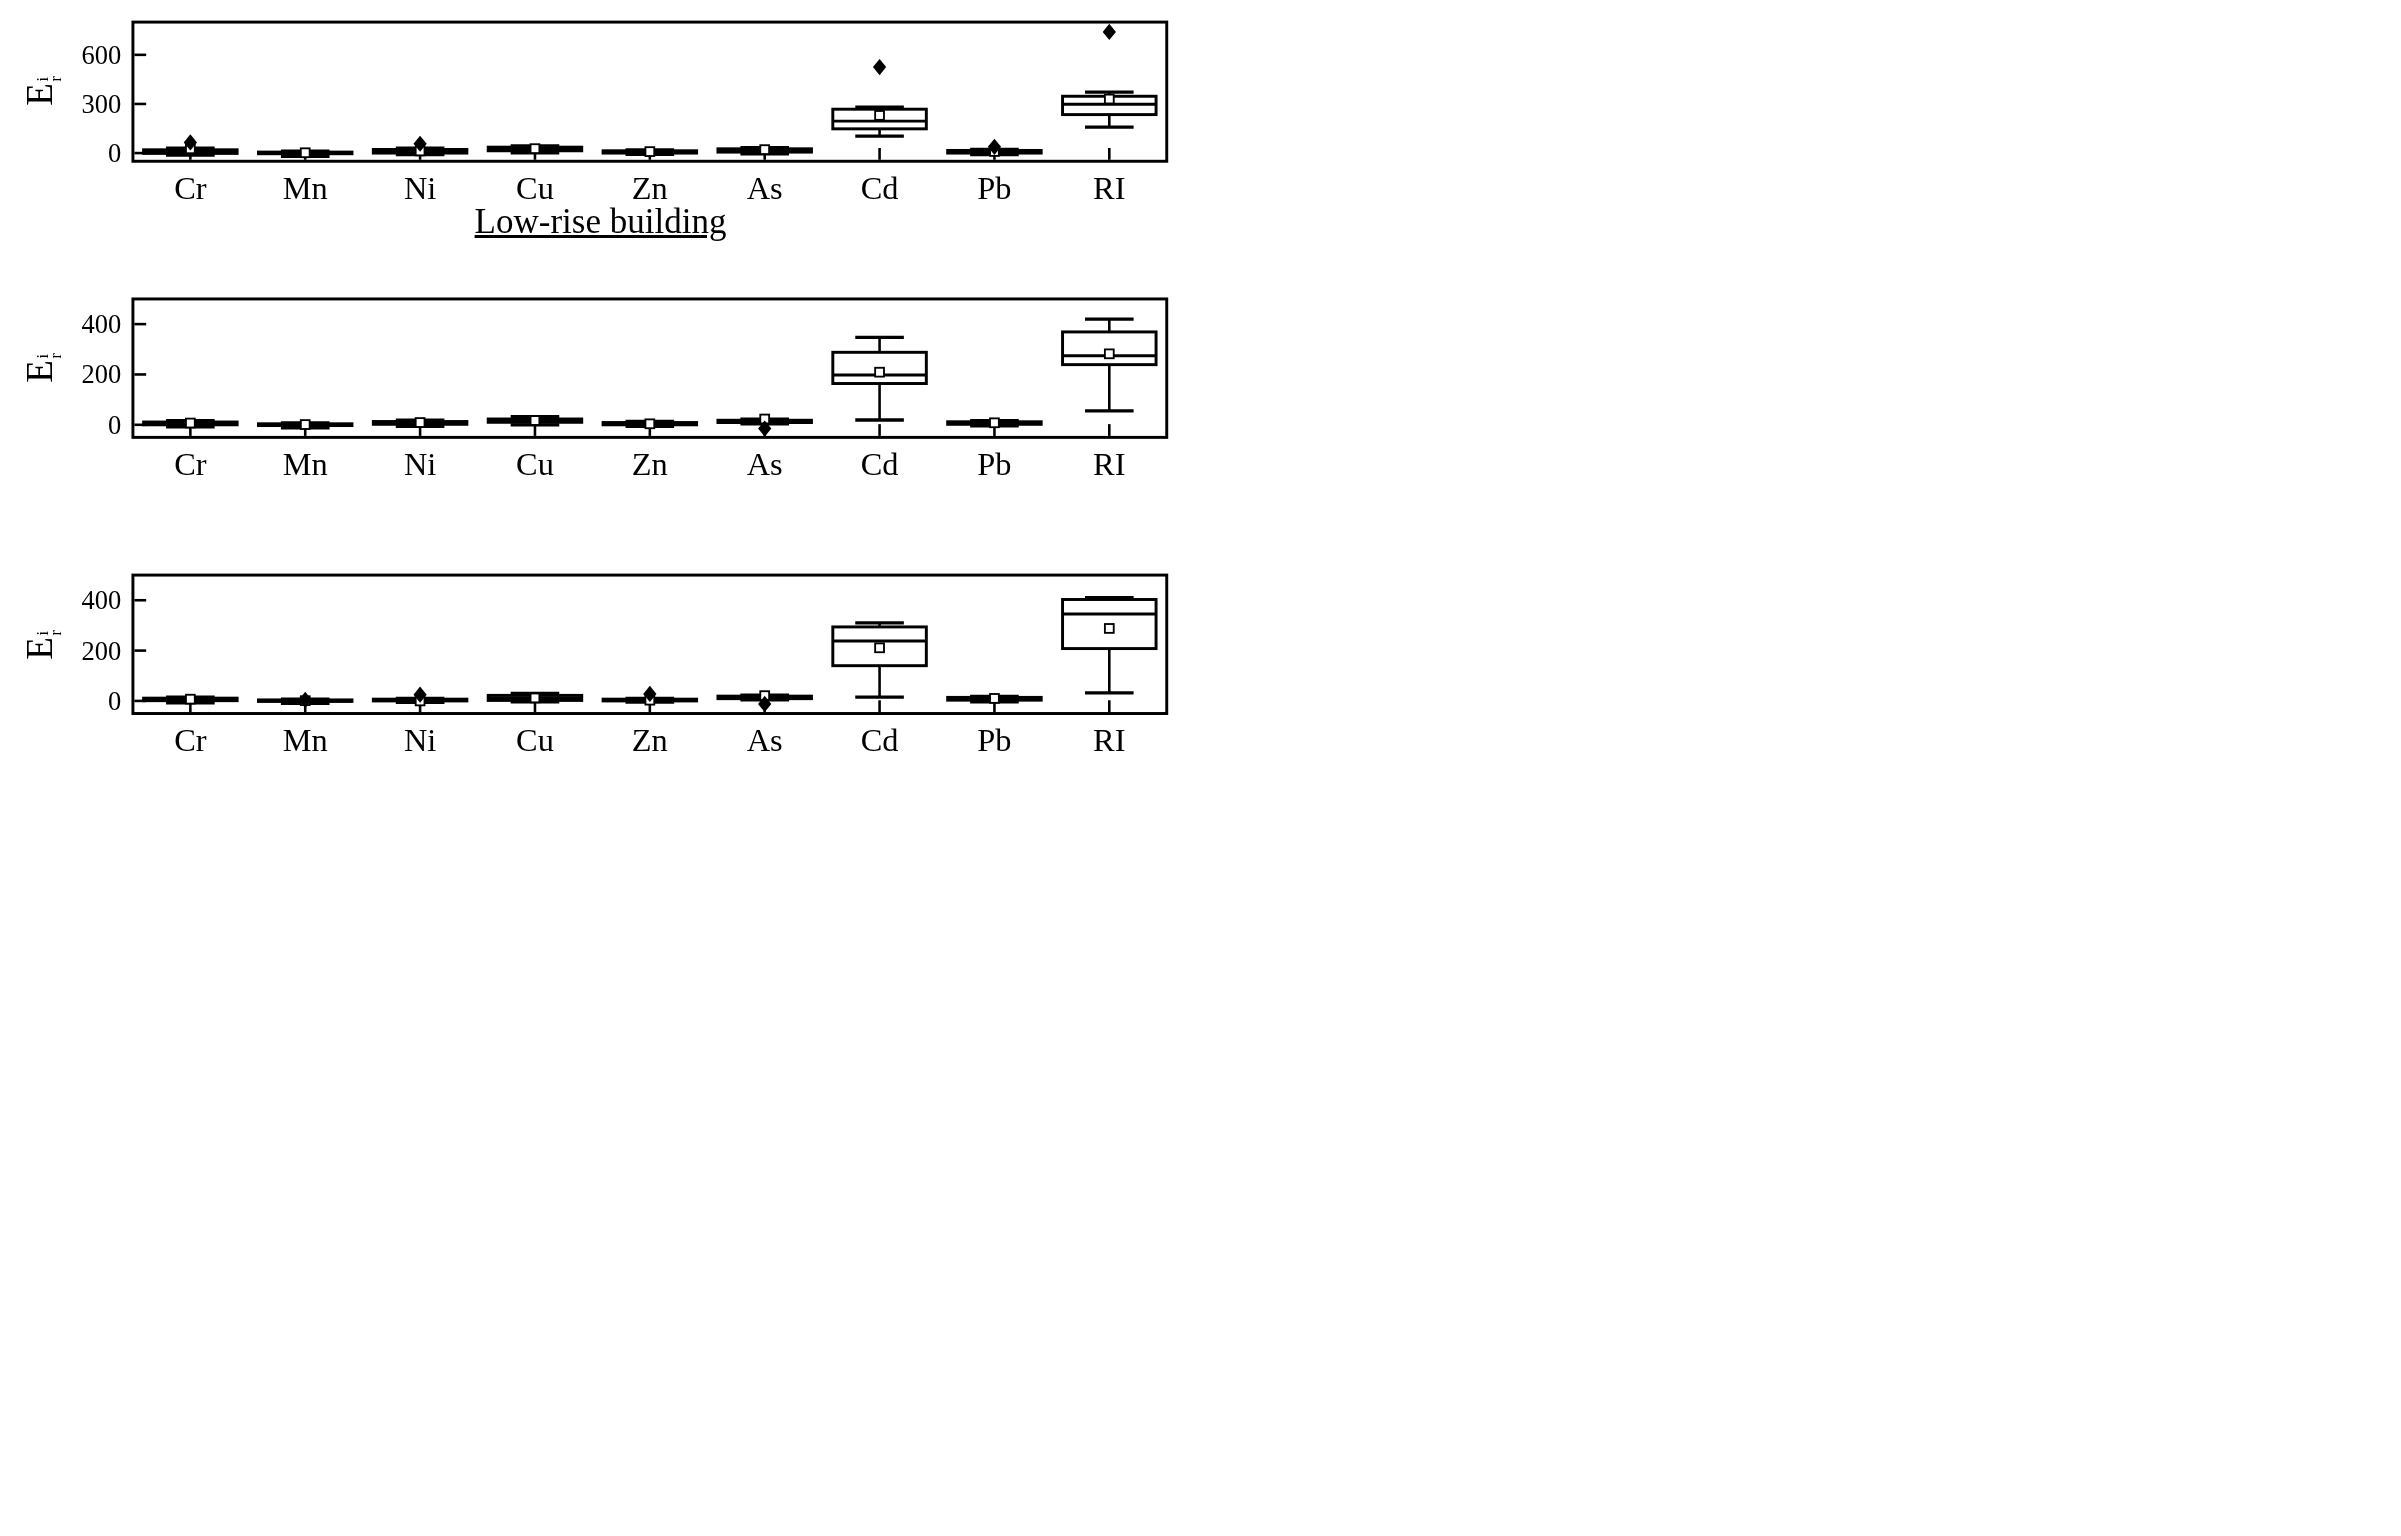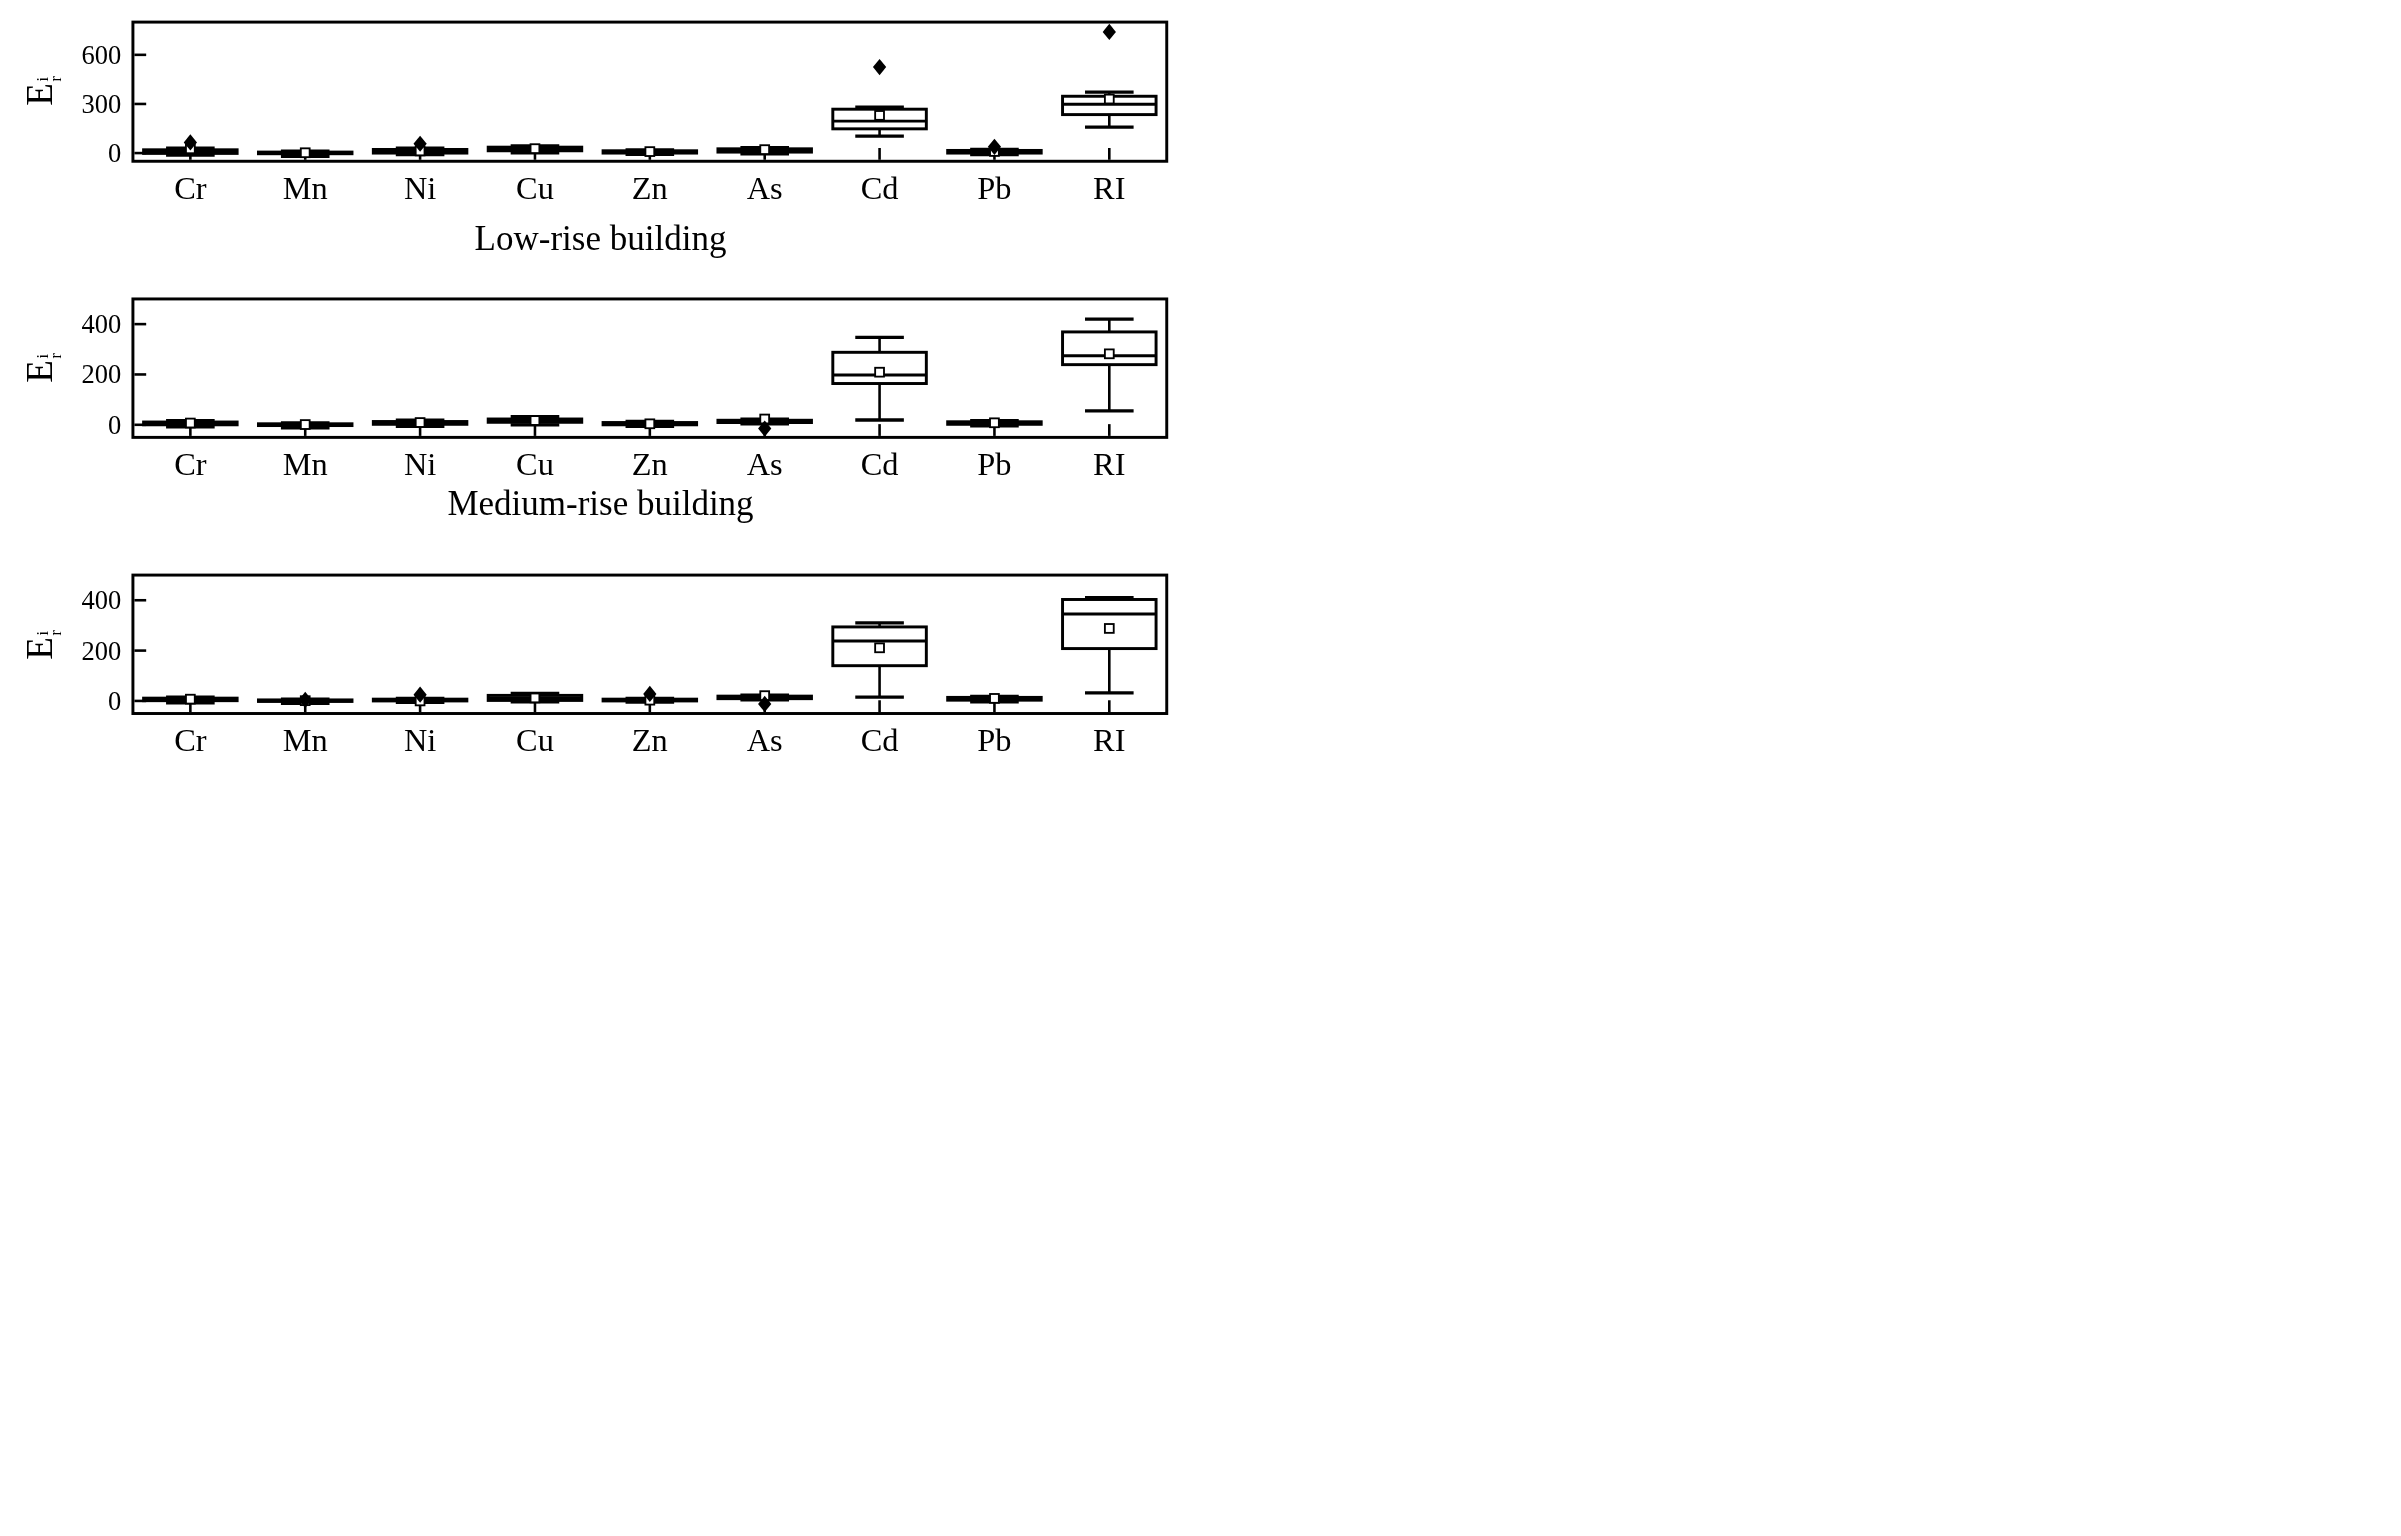--- a/index.html
+++ b/index.html
@@ -391,17 +391,16 @@
         <span>r</span>
       </span>
   </div>
   <div class="ylab" style="left:42px;top:645px;">
     <span class="base">E</span><span class="scr">
         <span>i</span>
         <span>r</span>
       </span>
   </div>
 
-  <div class="panel-title" style="top:221px;">Low-rise building</div>
-  <div class="panel-title" style="top:486px;">Medium-rise building</div>
+  <div class="panel-title" style="top:204px;text-decoration:underline;">Low-rise building</div>
 
 </div>
 
 
 </body></html>

